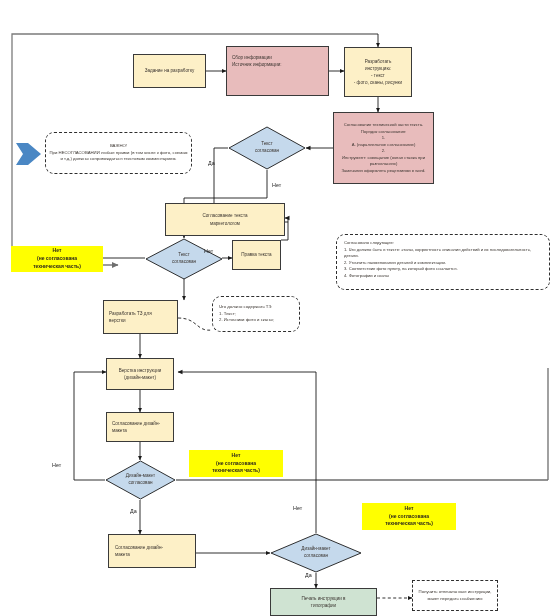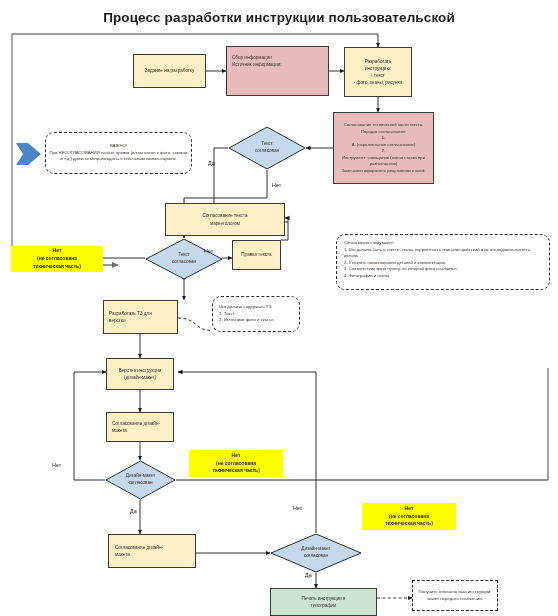--- a/index.html
+++ b/index.html
@@ -23,21 +23,20 @@
         font-size:4.6px;line-height:1.5;color:#3b3530;}
   .edge-lbl{position:absolute;font-size:5.4px;color:#1d1d1d;}
   .txt-left{justify-content:flex-start;text-align:left;}
   .big-arrow{position:absolute;}
 </style>
 </head>
 <body>
 
 <div id="canvas">
 
-  <div class="title">Процесс разработки инструкции пользовательской</div>
 
   <svg class="lines" viewBox="0 0 558 616">
     <defs>
       <marker id="ah" markerWidth="6" markerHeight="6" refX="5" refY="3" orient="auto">
         <path d="M0,0.6 L5.4,3 L0,5.4 z" fill="#1a1a1a"></path>
       </marker>
       <marker id="ahg" markerWidth="6" markerHeight="6" refX="5" refY="3" orient="auto">
         <path d="M0,0.6 L5.4,3 L0,5.4 z" fill="#6e6e6e"></path>
       </marker>
     </defs>

